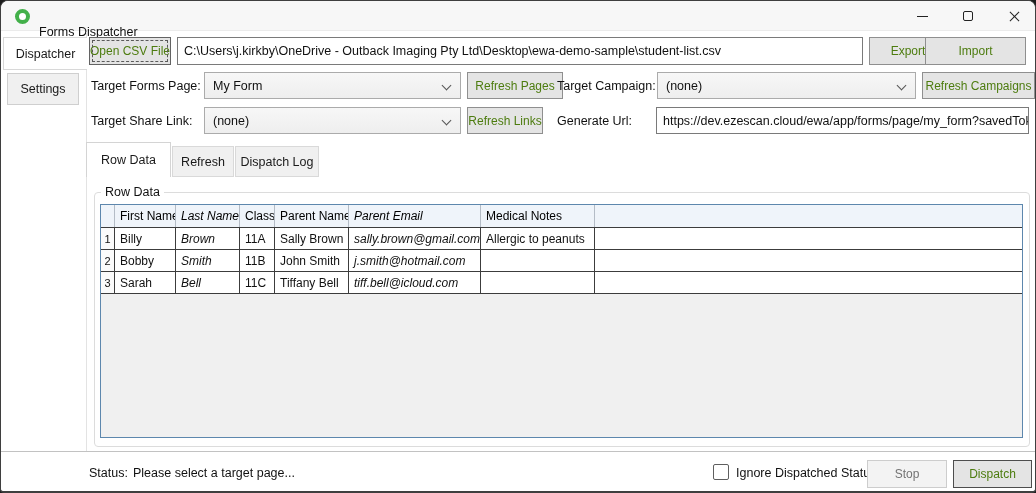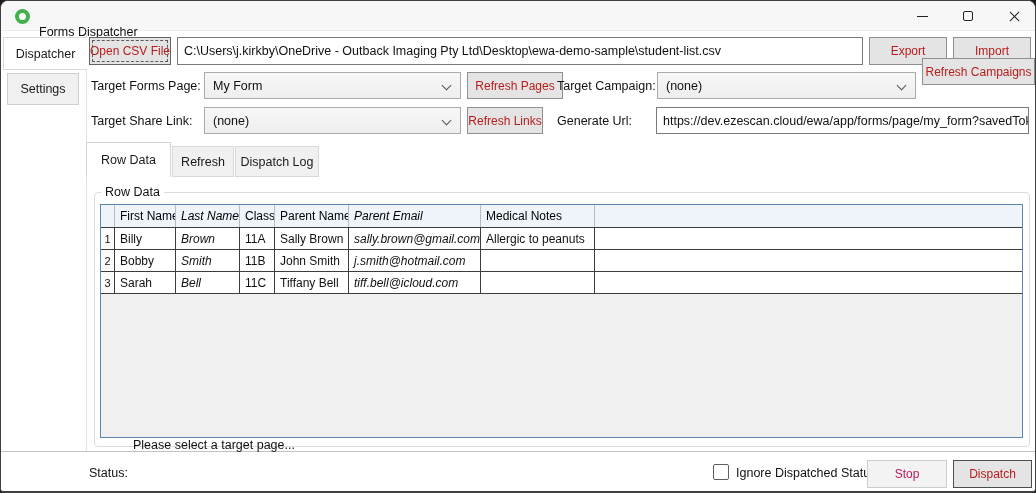--- a/index.html
+++ b/index.html
@@ -35,25 +35,25 @@
   .side-divider { position:absolute; left:85px; top:31px; width:1px; height:419px; background:#e3e3e3; }
   .side-tab { position:absolute; display:flex; align-items:center; justify-content:center; font-size:12.5px; }
   .side-tab.selected { left:2px; top:36px; width:84px; height:33px; background:#fff;
     border:1px solid #d8d8d8; border-right:none; z-index:3; }
   .side-tab.normal { left:6px; top:72px; width:72px; height:32px; background:#f0f0f0;
     border:1px solid #cfcfcf; }
   
   .lbl { position:absolute; font-size:12.5px; color:#111; white-space:nowrap; }
   .btn {
     position:absolute; background:#e4e4e4; border:1px solid #8f8f8f;
-    font-size:12px; color:#b91c1c; display:flex; align-items:center; justify-content:center;
+    font-size:12px; color:#4d7c0f; display:flex; align-items:center; justify-content:center;
     white-space:nowrap; cursor:default;
   }
   .btn.focused { border-color:#636363; outline:1px dashed #5a5a5a; outline-offset:-4px; }
-  .btn.disabled { background:#f3f3f3; border-color:#cdcdcd; color:#be185d; }
+  .btn.disabled { background:#f3f3f3; border-color:#cdcdcd; color:#737373; }
   .btn.default { border-color:#4d4d4d; }
   .tbox {
     position:absolute; background:#fff; border:1px solid #7a7a7a;
     font-size:12.5px; color:#111; display:flex; align-items:center;
     padding:0 6px; white-space:nowrap; overflow:hidden;
   }
   .combo {
     position:absolute; background:linear-gradient(#f7f7f7,#eeeeee); border:1px solid #ababab;
     font-size:12.5px; color:#111; display:flex; align-items:center;
     padding:0 24px 0 8px; white-space:nowrap; overflow:hidden;
@@ -119,34 +119,34 @@
   <div class="side-tab selected">
     <span>Dispatcher</span>
   </div>
   <div class="side-tab normal">
     <span>Settings</span>
   </div>
 
   <div class="btn focused" style="left:88px; top:36px; width:82px; height:28px;">Open CSV File</div>
   <div class="tbox" style="left:176px; top:36px; width:686px; height:28px;">C:\Users\j.kirkby\OneDrive - Outback Imaging Pty Ltd\Desktop\ewa-demo-sample\student-list.csv</div>
   <div class="btn" style="left:868px; top:36px; width:78px; height:28px;">Export</div>
-  <div class="btn" style="left:952px; top:36px; width:78px; height:28px;text-align:right;">Import</div>
+  <div class="btn" style="left:924px; top:36px; width:101px; height:28px;text-align:right;">Import</div>
 
   <span class="lbl" style="left:90px; top:78px;">Target Forms Page:</span>
   <div class="combo" style="left:203px; top:71px; width:257px; height:27px;">
     <span>My Form</span>
     <span class="chev"></span>
   </div>
   <div class="btn" style="left:466px; top:71px; width:96px; height:27px;">Refresh Pages</div>
   <span class="lbl" style="left:556px; top:78px;">Target Campaign:</span>
   <div class="combo" style="left:656px; top:71px; width:259px; height:27px;">
     <span>(none)</span>
     <span class="chev"></span>
   </div>
-  <div class="btn" style="left:921px; top:57px; width:113px; height:27px;">Refresh Campaigns</div>
+  <div class="btn" style="left:921px; top:71px; width:113px; height:27px;">Refresh Campaigns</div>
 
   <span class="lbl" style="left:90px; top:113px;">Target Share Link:</span>
   <div class="combo" style="left:203px; top:106px; width:257px; height:27px;">
     <span>(none)</span>
     <span class="chev"></span>
   </div>
   <div class="btn" style="left:466px; top:106px; width:76px; height:27px;">Refresh Links</div>
   <span class="lbl" style="left:556px; top:113px;">Generate Url:</span>
   <div class="tbox" style="left:655px; top:106px; width:373px; height:27px;">https://dev.ezescan.cloud/ewa/app/forms/page/my_form?savedToken</div>
 
@@ -204,19 +204,19 @@
       <div class="g-cell cw3">11C</div>
       <div class="g-cell cw4">Tiffany Bell</div>
       <div class="g-cell cw5">tiff.bell@icloud.com</div>
       <div class="g-cell cw6"></div>
       <div class="g-cell g-fill"></div>
     </div>
   </div>
 
   <div class="status-sep"></div>
   <span class="lbl" style="left:88px; top:465px;">Status:</span>
-  <span class="lbl" style="left:132px; top:437px;">Please select a target page...</span>
+  <span class="lbl" style="left:132px; top:465px;">Please select a target page...</span>
   <div class="checkbox"></div>
   <span class="lbl" style="left:735px; top:465px;">Ignore Dispatched Status</span>
   <div class="btn disabled" style="left:866px; top:459px; width:80px; height:28px;">Stop</div>
   <div class="btn default" style="left:952px; top:459px; width:79px; height:28px;">Dispatch</div>
 
 </div>
 
 </body></html>

